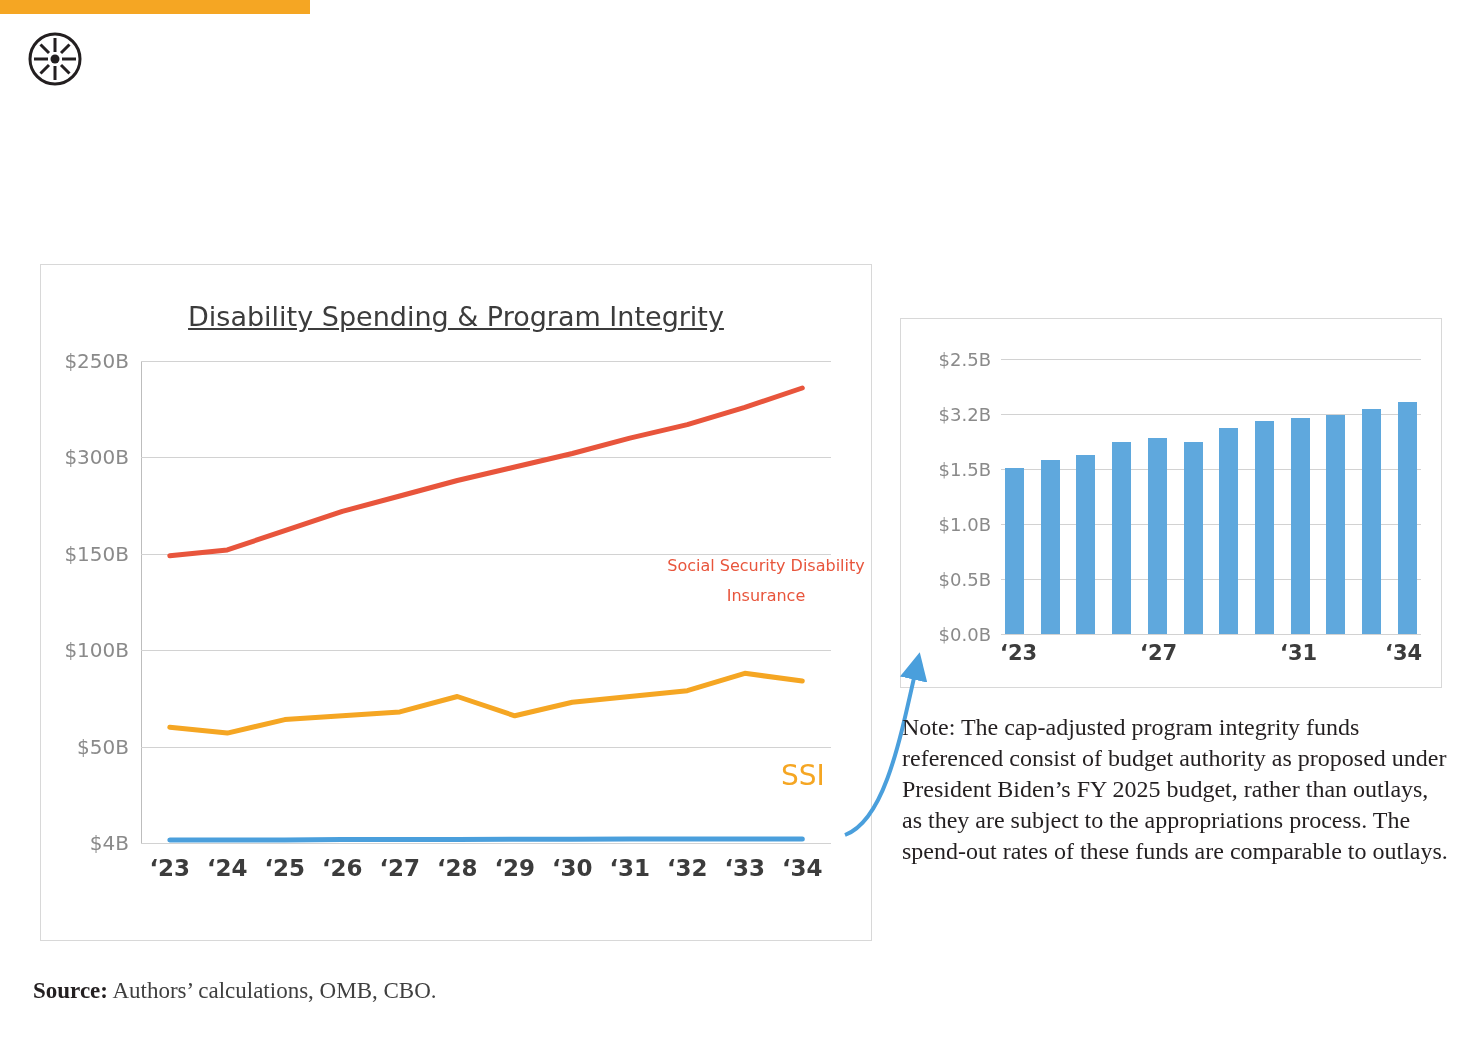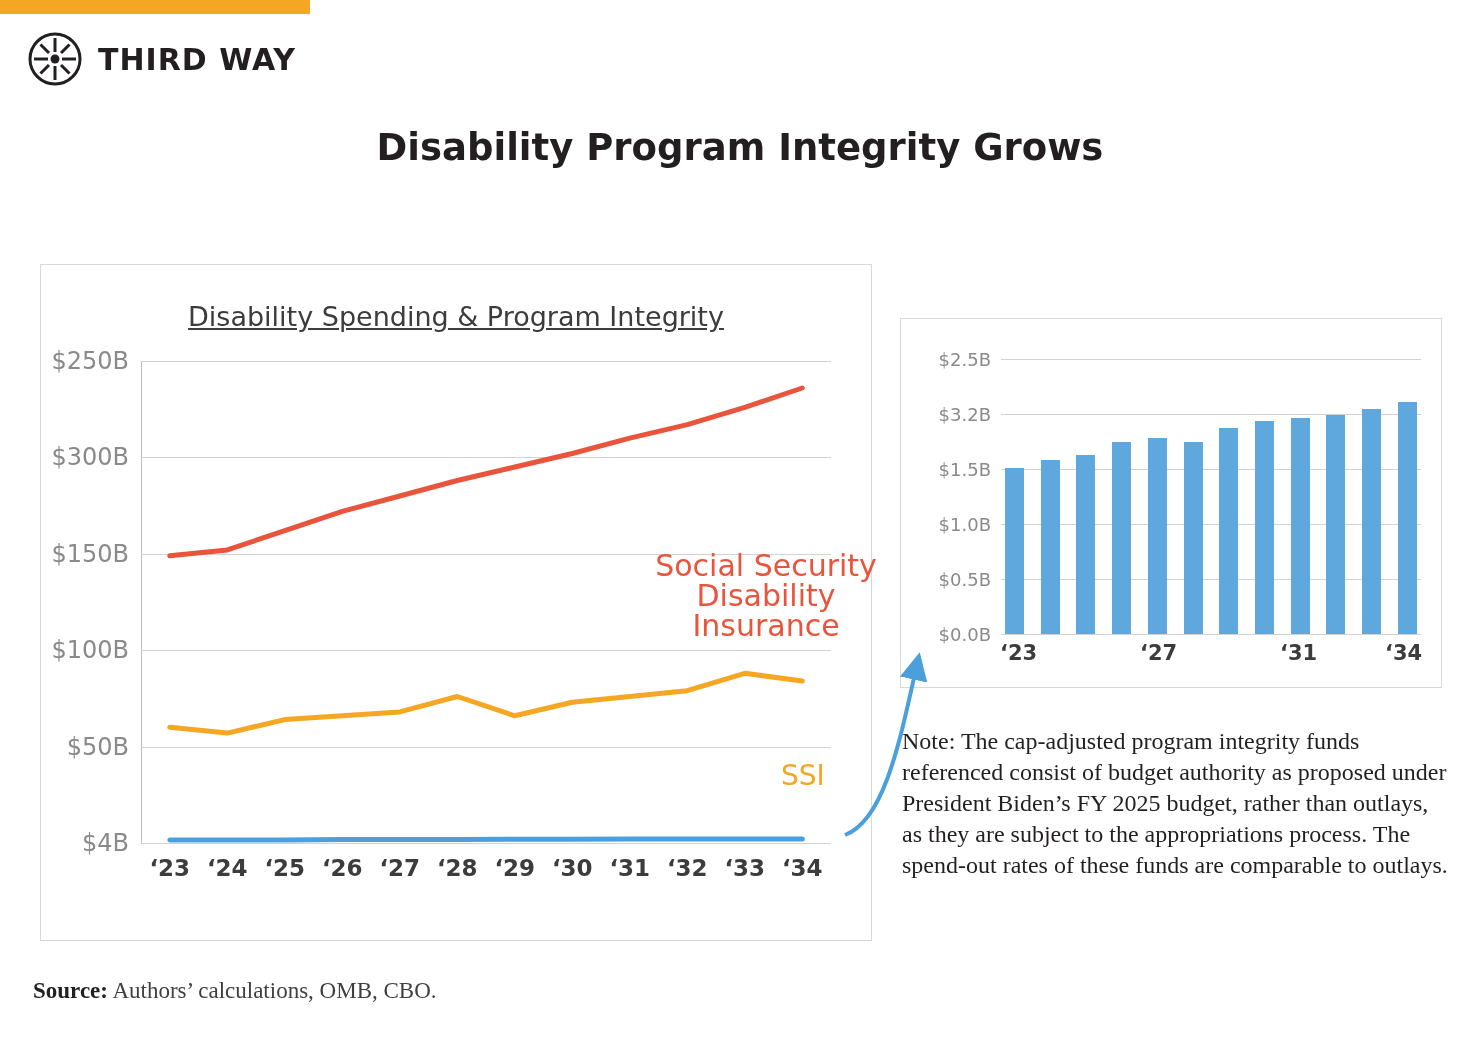--- a/index.html
+++ b/index.html
@@ -77,21 +77,21 @@
     left: 100px;
     top: 96px;
     width: 690px;
     height: 482px;
   }
   .ytick {
     position: absolute;
     right: 100%;
     transform: translateY(-50%);
     padding-right: 12px;
-    font-size: 24px;
+    font-size: 20px;
     color: #8a8a8a;
     white-space: nowrap;
     font-family: "DejaVu Sans", sans-serif;
   }
   .gridline {
     position: absolute;
     left: 0;
     width: 100%;
     height: 1px;
     background: #d2d2d2;
@@ -114,21 +114,21 @@
     font-family: "DejaVu Sans", sans-serif;
     font-weight: bold;
     font-size: 23px;
     color: #3c3c3c;
     width: 57.5px;
     text-align: center;
   }
   .series-label {
     position: absolute;
     font-family: "DejaVu Sans", sans-serif;
-    font-size: 30px;
+    font-size: 16px;
     line-height: 30px;
   }
   .lbl-ssdi {
     top: 190px;
     left: 500px;
     width: 250px;
     text-align: center;
     color: #E8553C;
   }
   .lbl-ssi {
@@ -205,21 +205,20 @@
 
   .note {
     position: absolute;
     left: 902px;
     top: 712px;
     width: 548px;
     font-family: "Liberation Serif", serif;
     font-size: 24px;
     line-height: 31px;
     color: #231f20;
-    margin-top: 14px;
   }
   .source {
     position: absolute;
     left: 33px;
     top: 978px;
     font-family: "Liberation Serif", serif;
     font-size: 23px;
     color: #3f3f3f;
   }
   .source b { color: #231f20; }
@@ -247,25 +246,23 @@
         <line x1="27" y1="34" x2="27" y2="48"></line>
         <line x1="6" y1="27" x2="20" y2="27"></line>
         <line x1="34" y1="27" x2="48" y2="27"></line>
         <line x1="12.5" y1="12.5" x2="21" y2="21"></line>
         <line x1="33" y1="33" x2="41.5" y2="41.5"></line>
         <line x1="41.5" y1="12.5" x2="33" y2="21"></line>
         <line x1="21" y1="33" x2="12.5" y2="41.5"></line>
       </g>
     </svg>
   </span>
-  <span class="brand-name">THIRD WAY</span>
 </div>
 
 <div class="title">
-  <span>Disability Program Integrity Grows</span>
 </div>
 
 <div class="panel-left">
   <div class="panel-left-title">Disability Spending &amp; Program Integrity</div>
 
   <div class="plot-left">
     <div class="axis-left"></div>
 
     <div class="gridline" style="top:482px;"></div>
     <div class="ytick" style="top:482px;">$4B</div>

